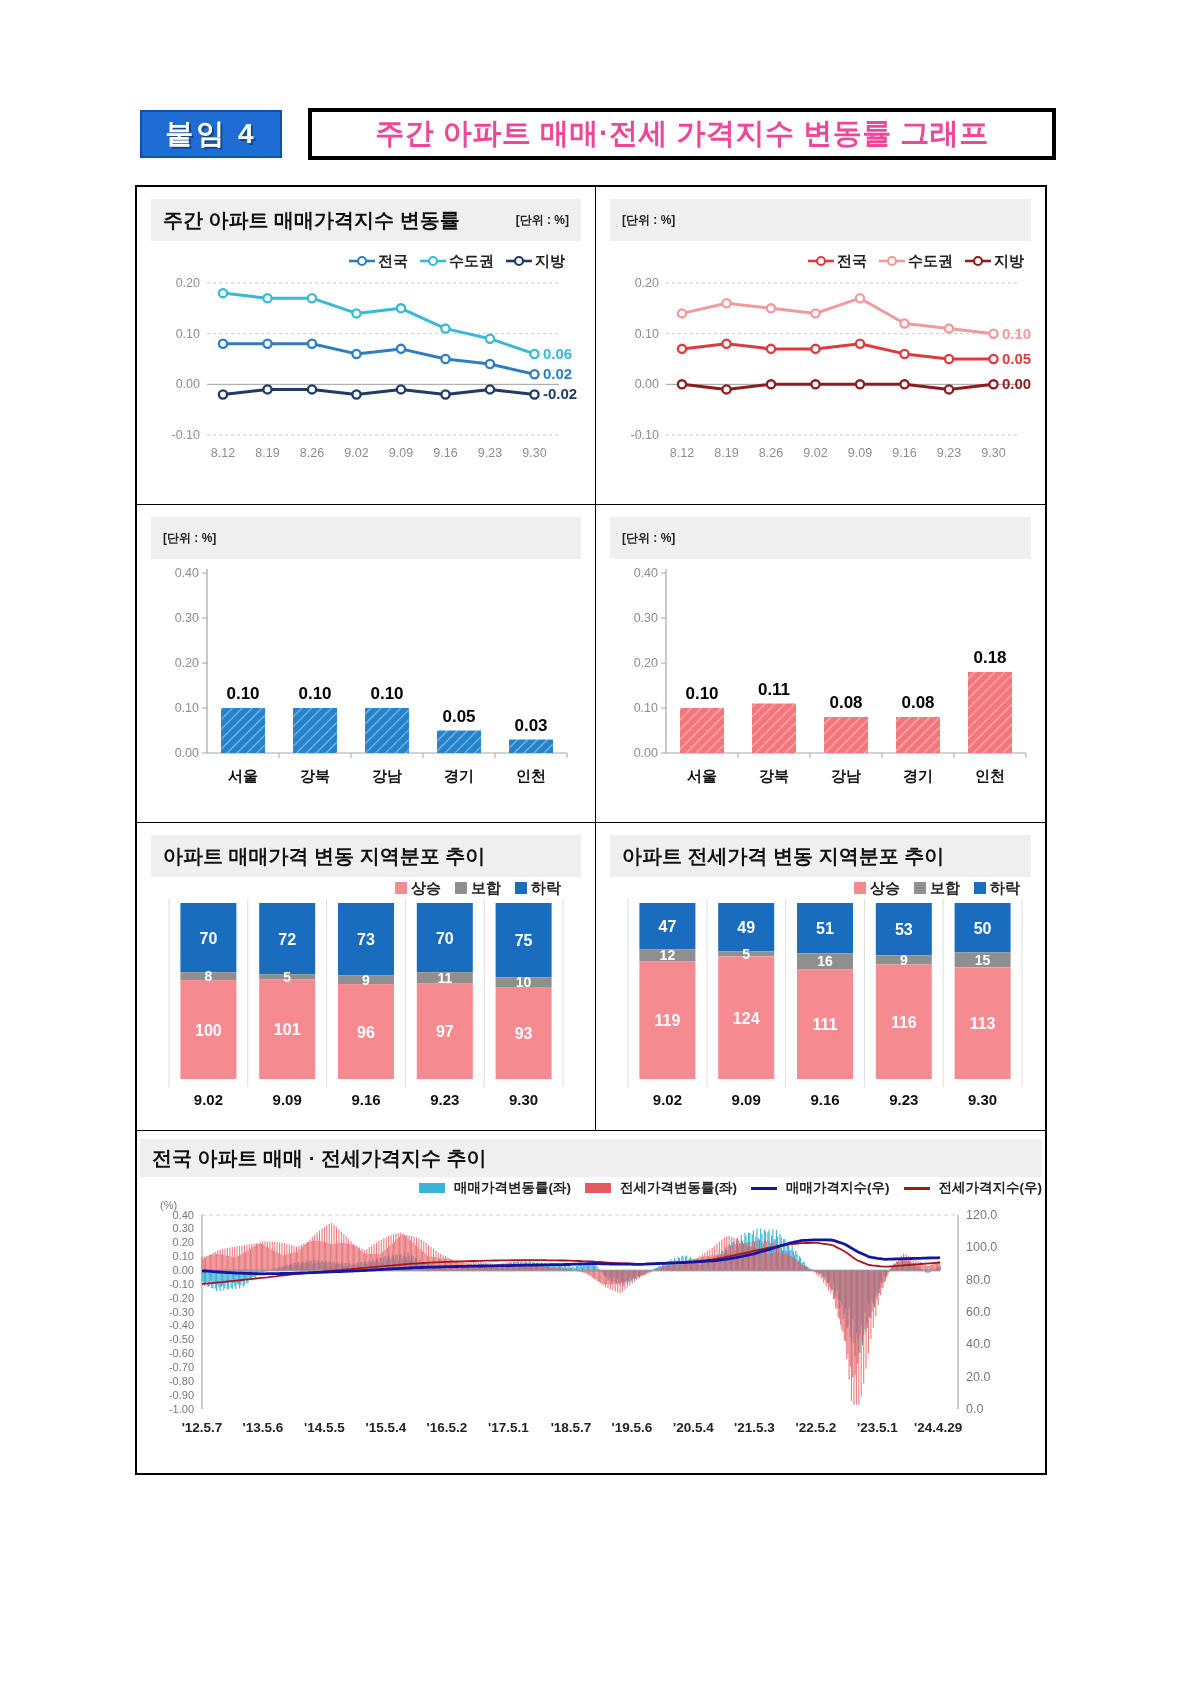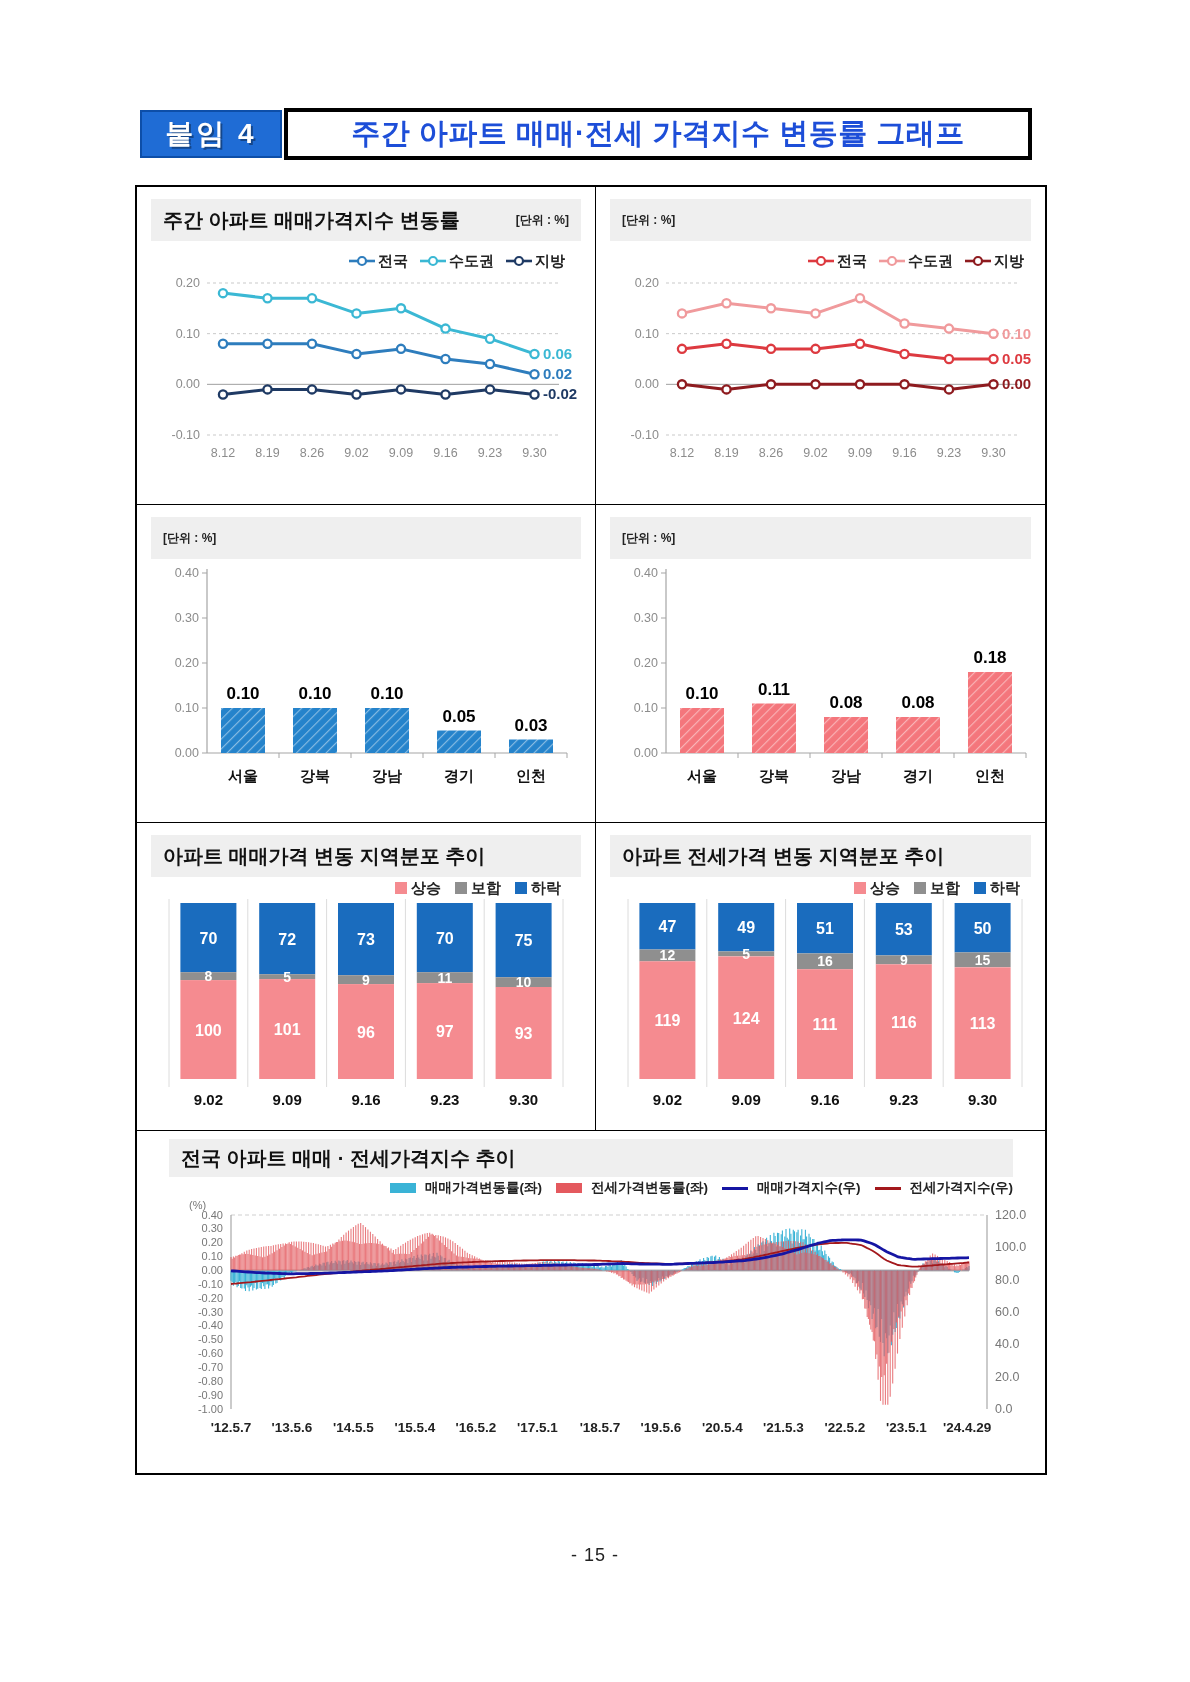--- a/index.html
+++ b/index.html
@@ -3,31 +3,31 @@
 <meta charset="utf-8">
 <style>
   html,body{margin:0;padding:0;background:#fff;}
   .page{position:relative;width:1190px;height:1682px;background:#fff;overflow:hidden;
         font-family:"Liberation Sans",sans-serif;}
   
   .badge{position:absolute;left:140px;top:110px;width:142px;height:48px;box-sizing:border-box;
          background:#1f6cd5;border:2px solid #0d4ea8;color:#fff;font-size:28px;font-weight:700;
          display:flex;align-items:center;justify-content:center;letter-spacing:3px;
          text-shadow:2px 2px 0 rgba(0,0,0,.35);}
-  .tbox{position:absolute;left:284px;top:108px;width:748px;height:52px;box-sizing:border-box;
+  .tbox{position:absolute;left:308px;top:108px;width:748px;height:52px;box-sizing:border-box;
         border:4px solid #000;display:flex;align-items:center;justify-content:center;
-        font-size:29px;font-weight:800;color:#1d4ed8;letter-spacing:0.5px;white-space:nowrap;}
+        font-size:29px;font-weight:800;color:#ec4899;letter-spacing:0.5px;white-space:nowrap;}
   
   .grid{position:absolute;left:135px;top:185px;width:912px;height:1290px;box-sizing:border-box;
         border:2px solid #000;display:grid;grid-template-columns:459px 449px;
         grid-template-rows:318px 318px 308px auto;background:#fff;}
   .cell{box-sizing:border-box;border-right:1.5px solid #000;border-bottom:1.5px solid #000;
         padding:12px 14px;overflow:hidden;}
   .cell.lastcol{border-right:none;}
-  .cell.row4{grid-column:1/3;border-right:none;border-bottom:none;padding:8px 32px;}
+  .cell.row4{grid-column:1/3;border-right:none;border-bottom:none;padding:8px 3px;}
   .ptitle{height:42px;background:#efefef;display:flex;align-items:center;justify-content:space-between;
           padding:0 12px;box-sizing:border-box;gap:8px;}
   .ptitle .t{font-size:20px;font-weight:700;color:#111;white-space:nowrap;}
   .ptitle .u{font-size:12px;font-weight:700;color:#222;white-space:nowrap;}
   .row4 .ptitle{height:38px;}
   .chartbox{margin-top:2px;}
   
   .combo-legend{height:18px;margin-top:2px;display:flex;justify-content:flex-end;align-items:center;gap:14px;}
   .lgi{display:flex;align-items:center;gap:9px;font-size:13.5px;font-weight:700;color:#222;white-space:nowrap;}
   .chip-bar{display:inline-block;width:26px;height:10px;}
@@ -1669,14 +1669,13 @@
             <text class="xcat" x="553.4" y="233" text-anchor="middle">'20.5.4</text>
             <text class="xcat" x="614.3" y="233" text-anchor="middle">'21.5.3</text>
             <text class="xcat" x="675.8" y="233" text-anchor="middle">'22.5.2</text>
             <text class="xcat" x="737.3" y="233" text-anchor="middle">'23.5.1</text>
             <text class="xcat" x="798.2" y="233" text-anchor="middle">'24.4.29</text>
           </svg></div>
     </section>
 
   </div>
 
-  <div class="footer">- 15 -</div>
 </div>
 
 </body></html>

